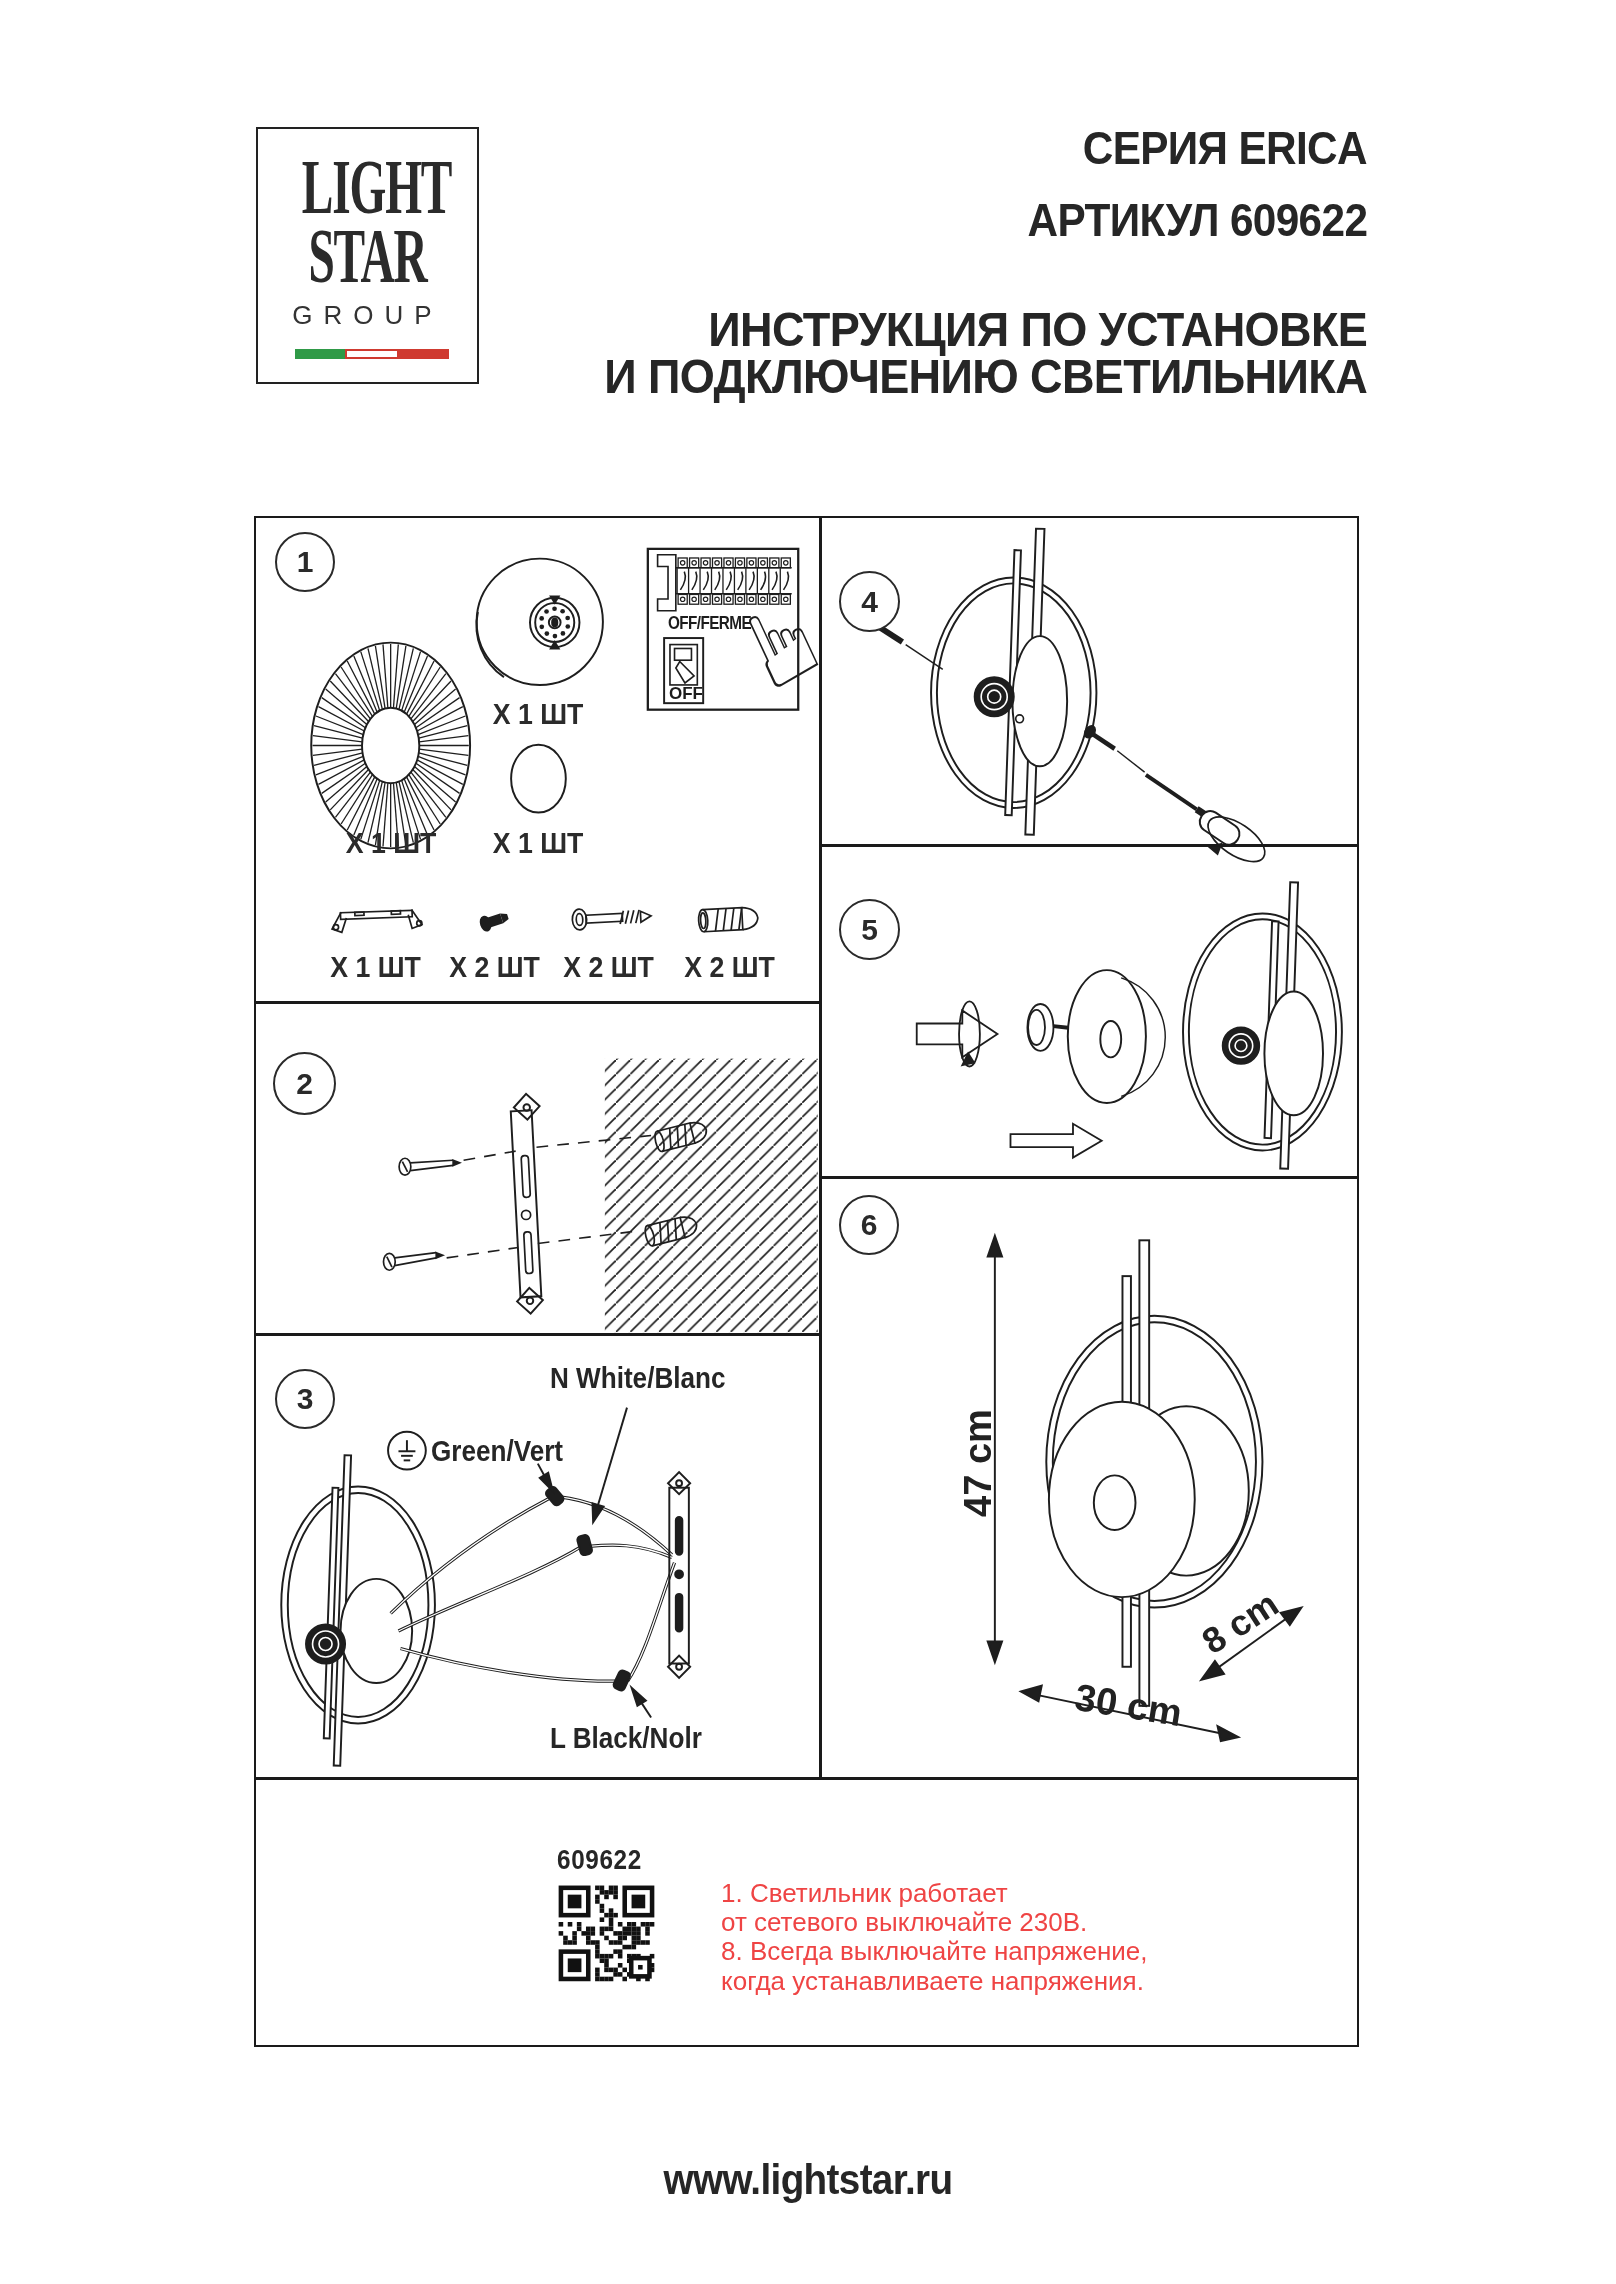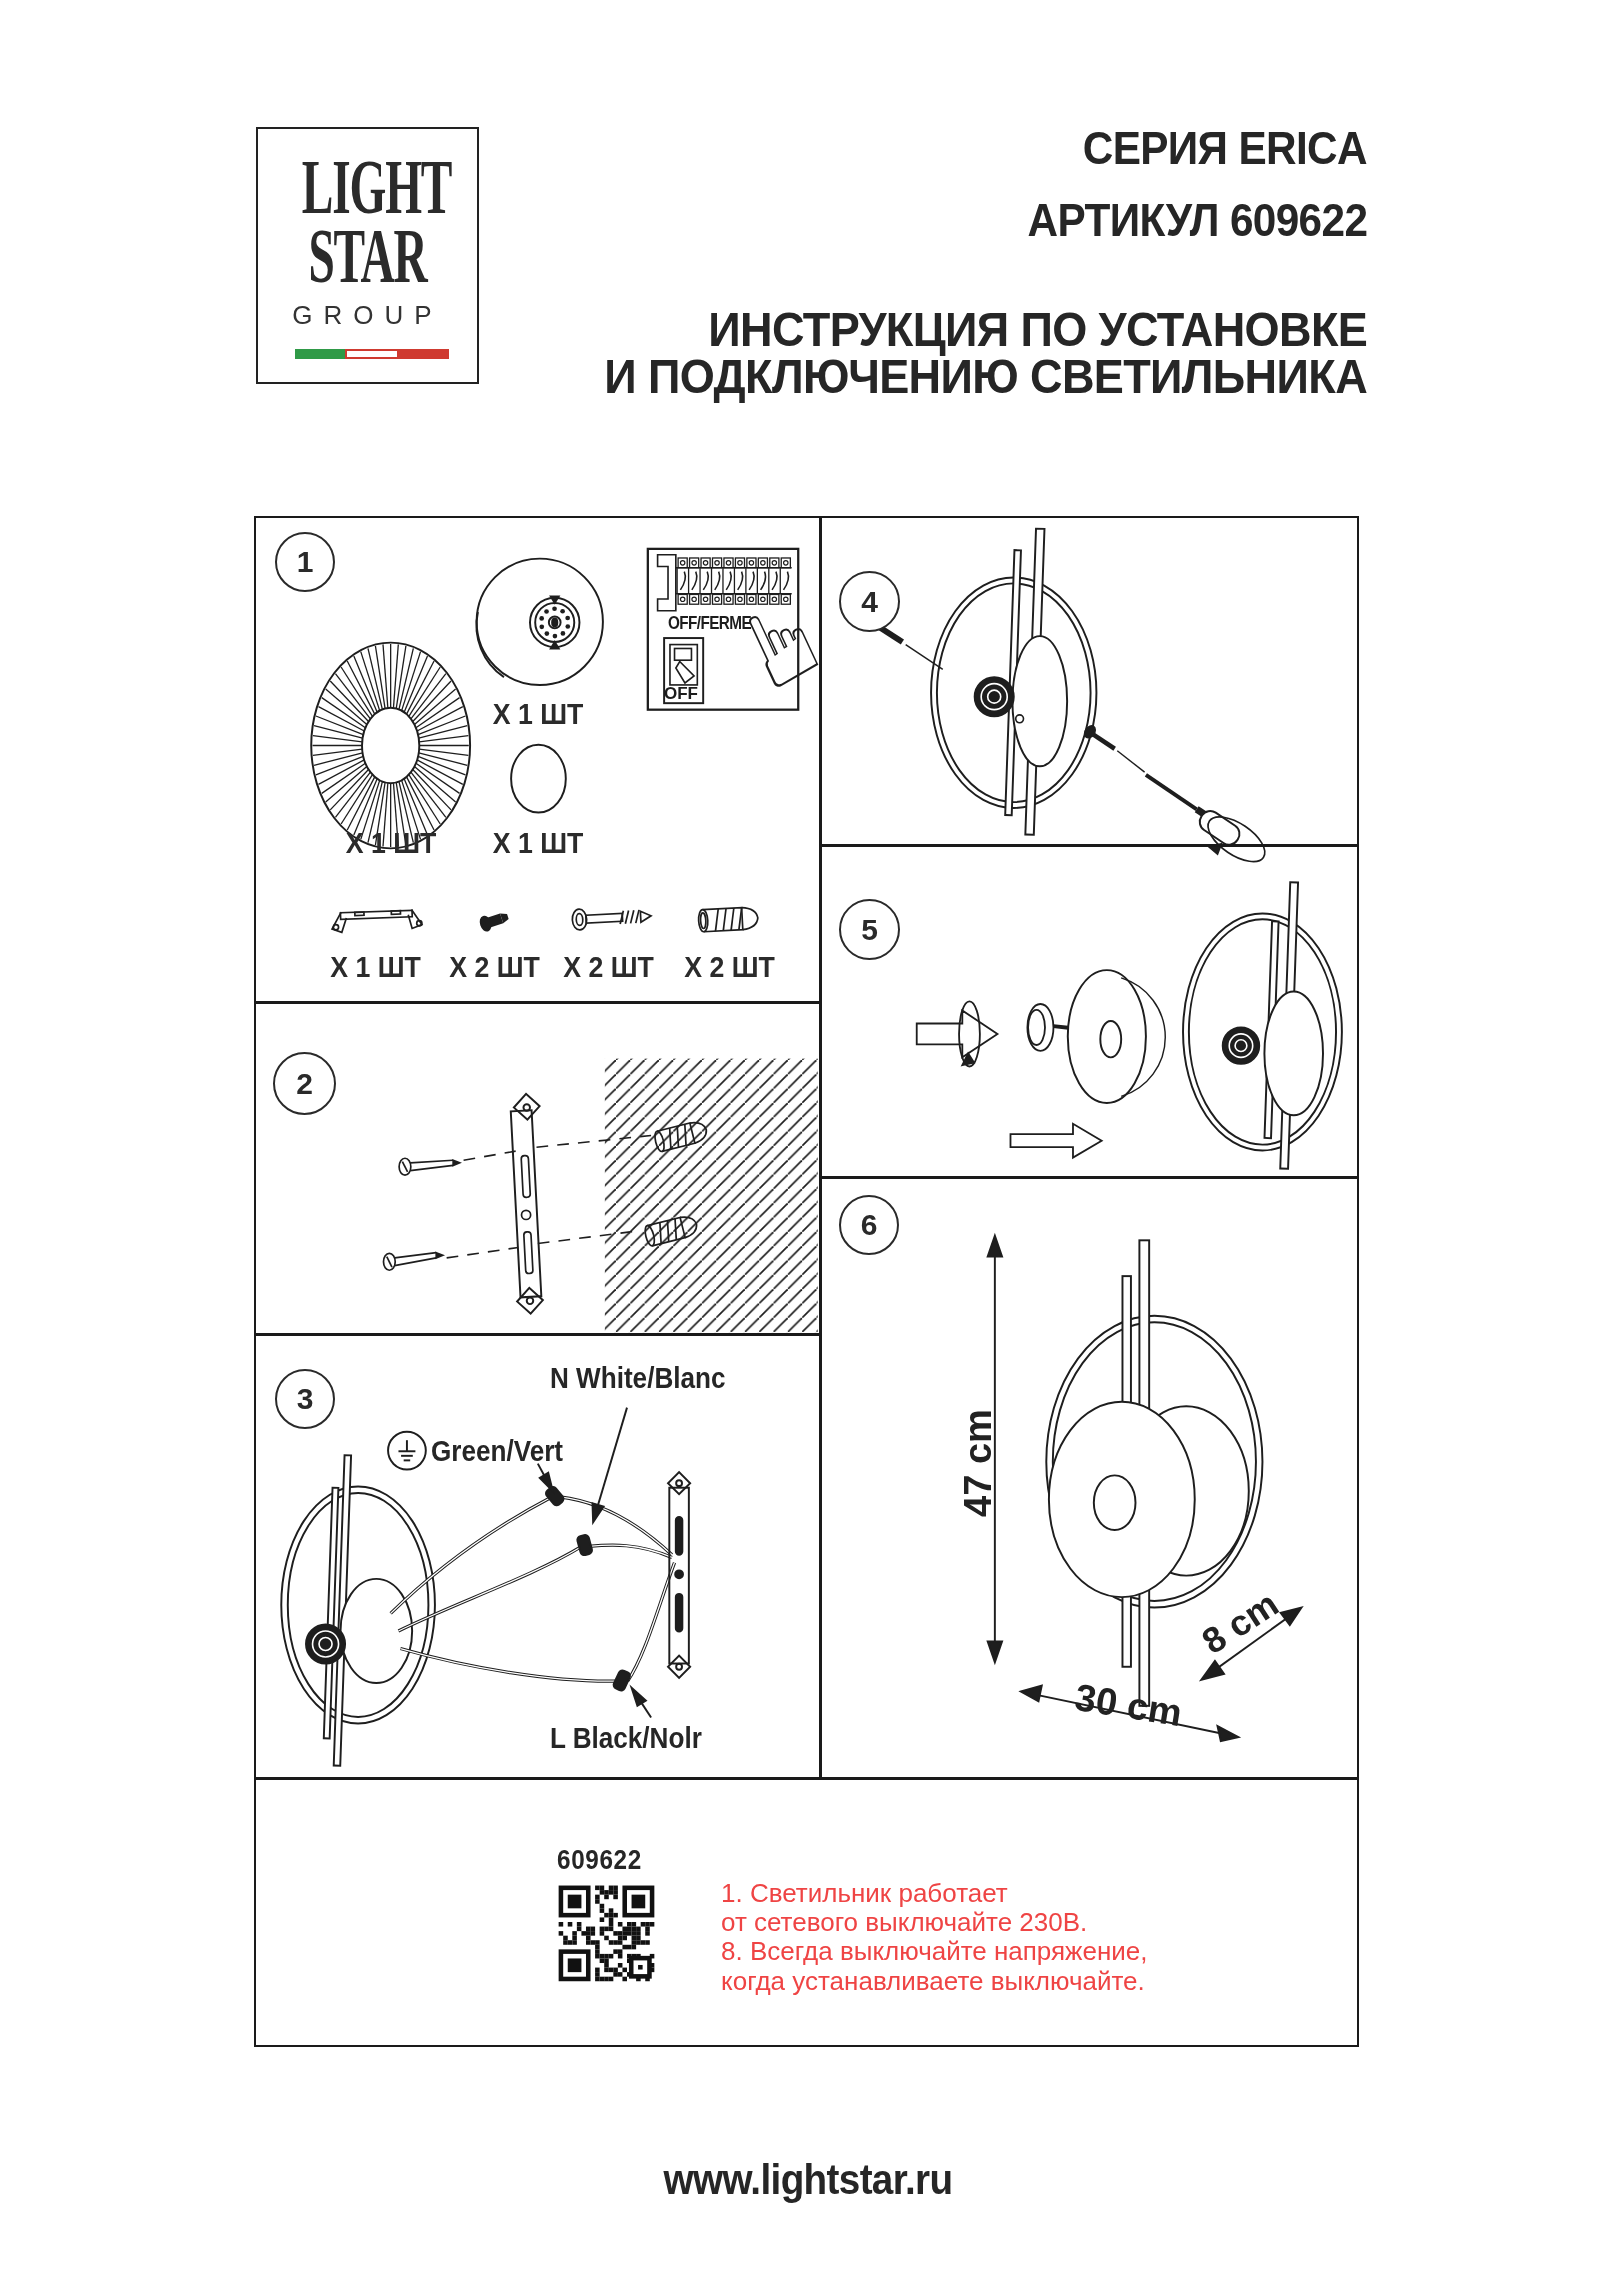--- a/index.html
+++ b/index.html
@@ -591,33 +591,33 @@
   <div class="circle" style="left:839px;top:1195px;width:56px;height:56px">6</div>
 
   <div class="qty" style="left:486px;top:698px;width:104px">X 1 ШТ</div>
   <div class="qty" style="left:339px;top:827px;width:104px">X 1 ШТ</div>
   <div class="qty" style="left:486px;top:827px;width:104px">X 1 ШТ</div>
   <div class="qty" style="left:320px;top:951px;width:111px">X 1 ШТ</div>
   <div class="qty" style="left:439px;top:951px;width:111px">X 2 ШТ</div>
   <div class="qty" style="left:553px;top:951px;width:111px">X 2 ШТ</div>
   <div class="qty" style="left:674px;top:951px;width:111px">X 2 ШТ</div>
   <div class="txt" style="left:668px;top:613px;font-weight:700;font-size:18px;transform:scaleX(.85);transform-origin:0 50%;letter-spacing:-0.7px;color:#1c1c1c">OFF/FERME</div>
-  <div class="txt" style="left:664px;top:684px;width:39px;text-align:left;font-weight:700;font-size:17px;color:#1c1c1c">OFF</div>
+  <div class="txt" style="left:664px;top:684px;width:39px;text-align:right;font-weight:700;font-size:17px;color:#1c1c1c">OFF</div>
   <div class="txt" style="left:723px;top:586px;width:117px;height:117px;font-family:'DejaVu Sans',sans-serif;font-size:104px;line-height:117px;text-align:center;transform:rotate(-115deg);color:#1e1e1e">☞</div>
 
   <div class="wirelbl" style="left:550px;top:1362px">N White/Blanc</div>
   <div class="wirelbl" style="left:431px;top:1435px">Green/Vert</div>
   <div class="wirelbl" style="left:550px;top:1722px">L Black/Nolr</div>
 
   <div class="dim" style="left:906px;top:1442px;width:143px;height:42px;transform:rotate(-90deg);font-size:38px">47 cm</div>
   <div class="dim" style="left:1188px;top:1603px;width:104px;height:39px;transform:rotate(-33deg)">8 cm</div>
   <div class="dim" style="left:1057px;top:1684px;width:143px;height:42px;transform:rotate(9deg);font-size:38px">30 cm</div>
 
   <div class="txt" style="left:557px;top:1845px;font-weight:700;font-size:27px;letter-spacing:0.7px;transform:scaleX(.9);transform-origin:0 50%;color:#262626">609622</div>
   <div class="note" style="left:721px;top:1878px">1. Светильник работает</div>
   <div class="note" style="left:721px;top:1907px">от сетевого выключайте 230В.</div>
   <div class="note" style="left:721px;top:1936px">8. Всегда выключайте напряжение,</div>
-  <div class="note" style="left:721px;top:1966px">когда устанавливаете выключайте.</div>
+  <div class="note" style="left:721px;top:1966px">когда устанавливаете напряжения.</div>
 
   <div class="txt" style="left:0;right:0;top:2156px;text-align:center;font-weight:700;font-size:42px;letter-spacing:-0.7px;transform:scaleX(.92);color:#262626">www.lightstar.ru</div>
 
 </div>
 
 
 </body></html>

